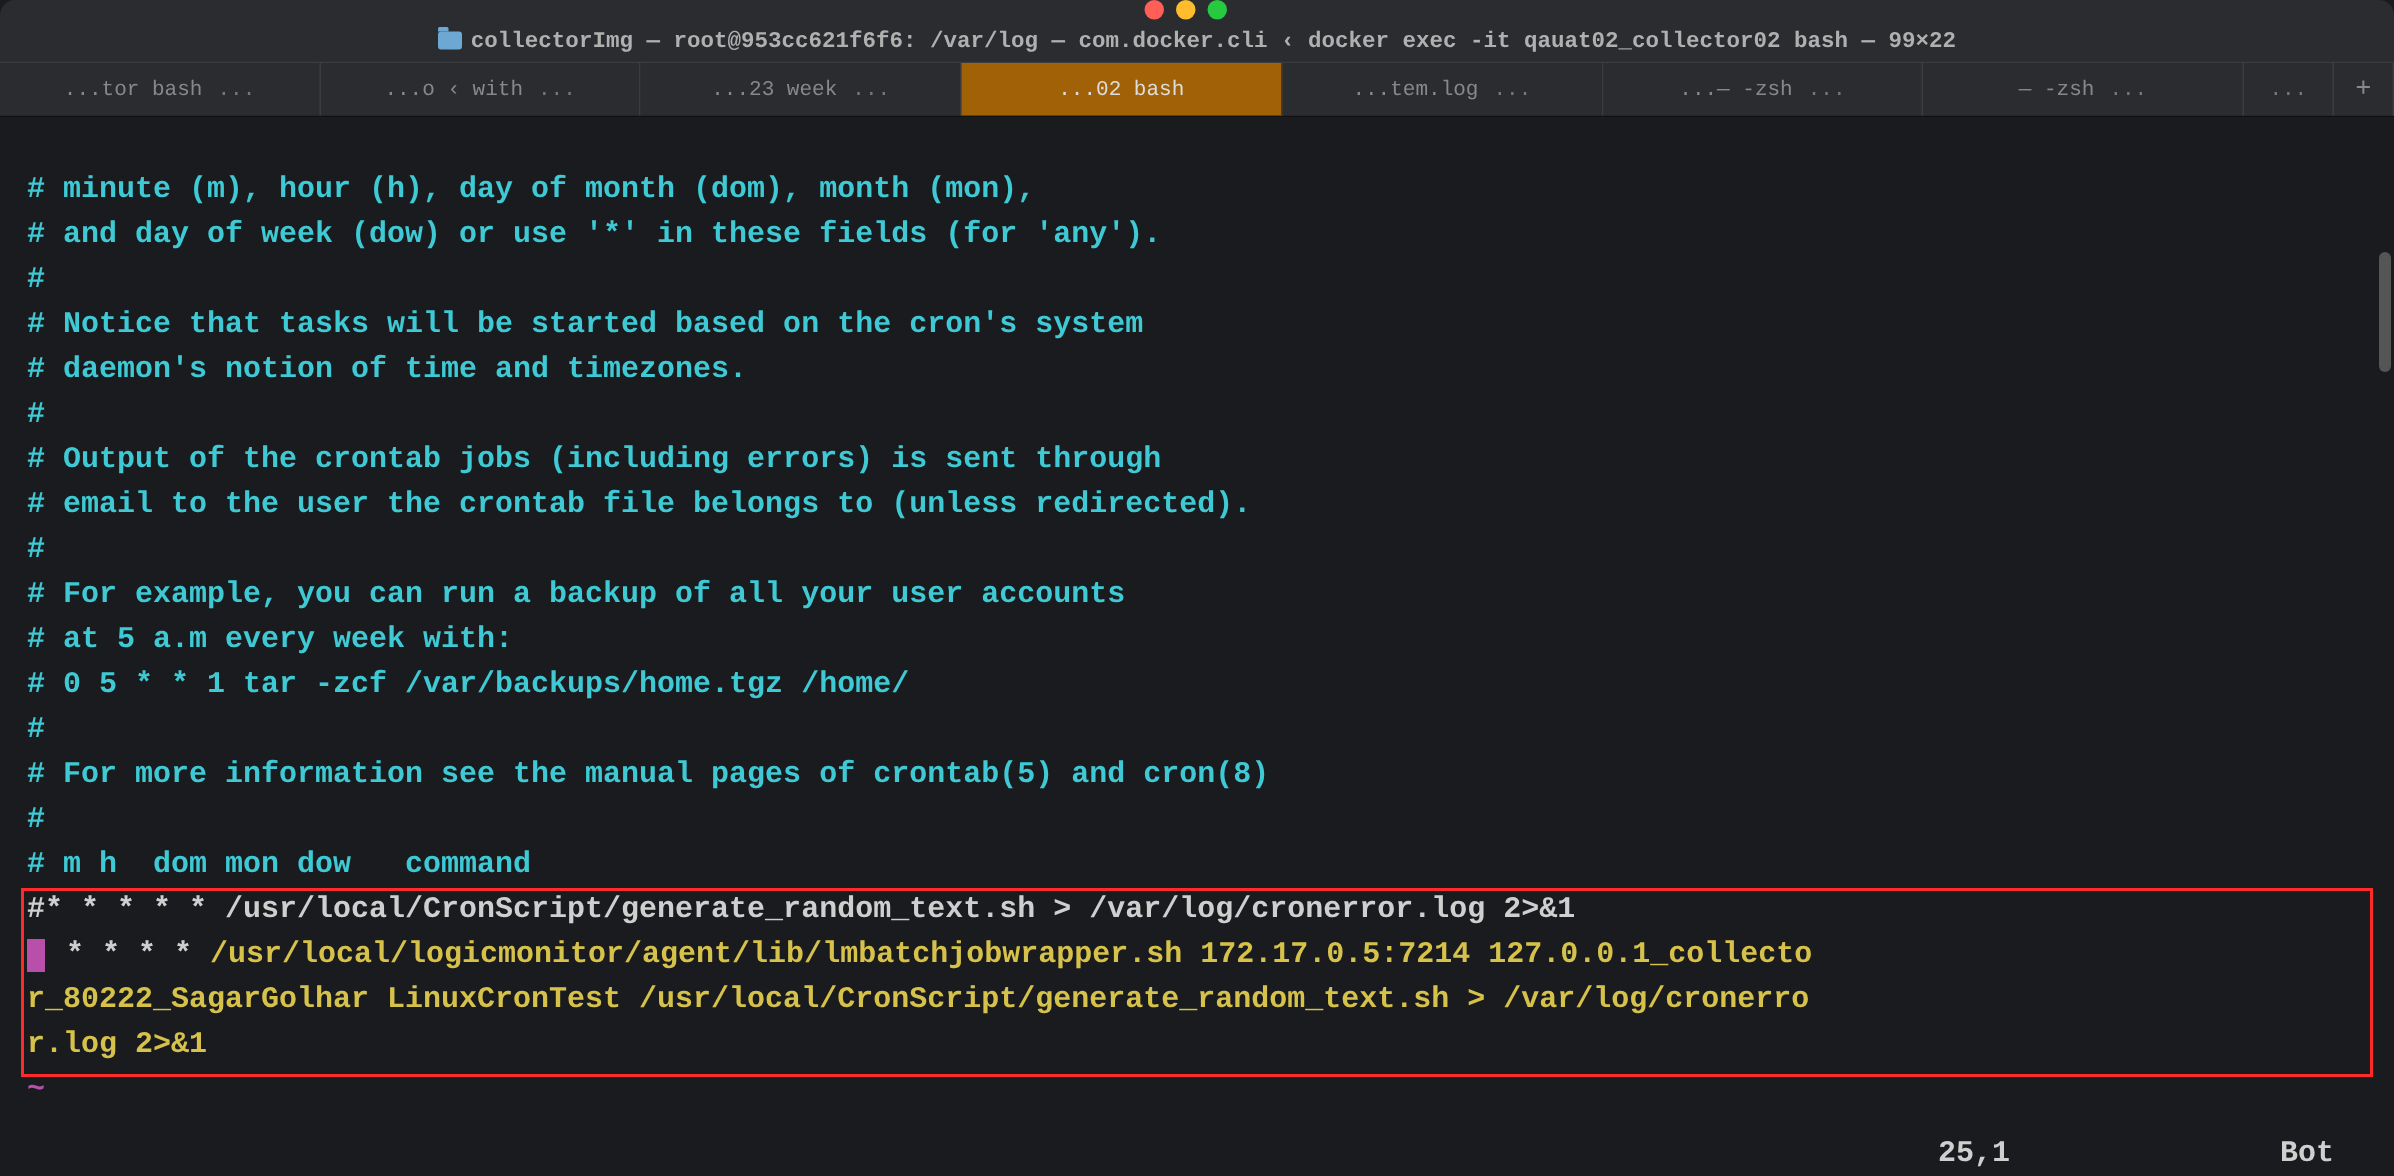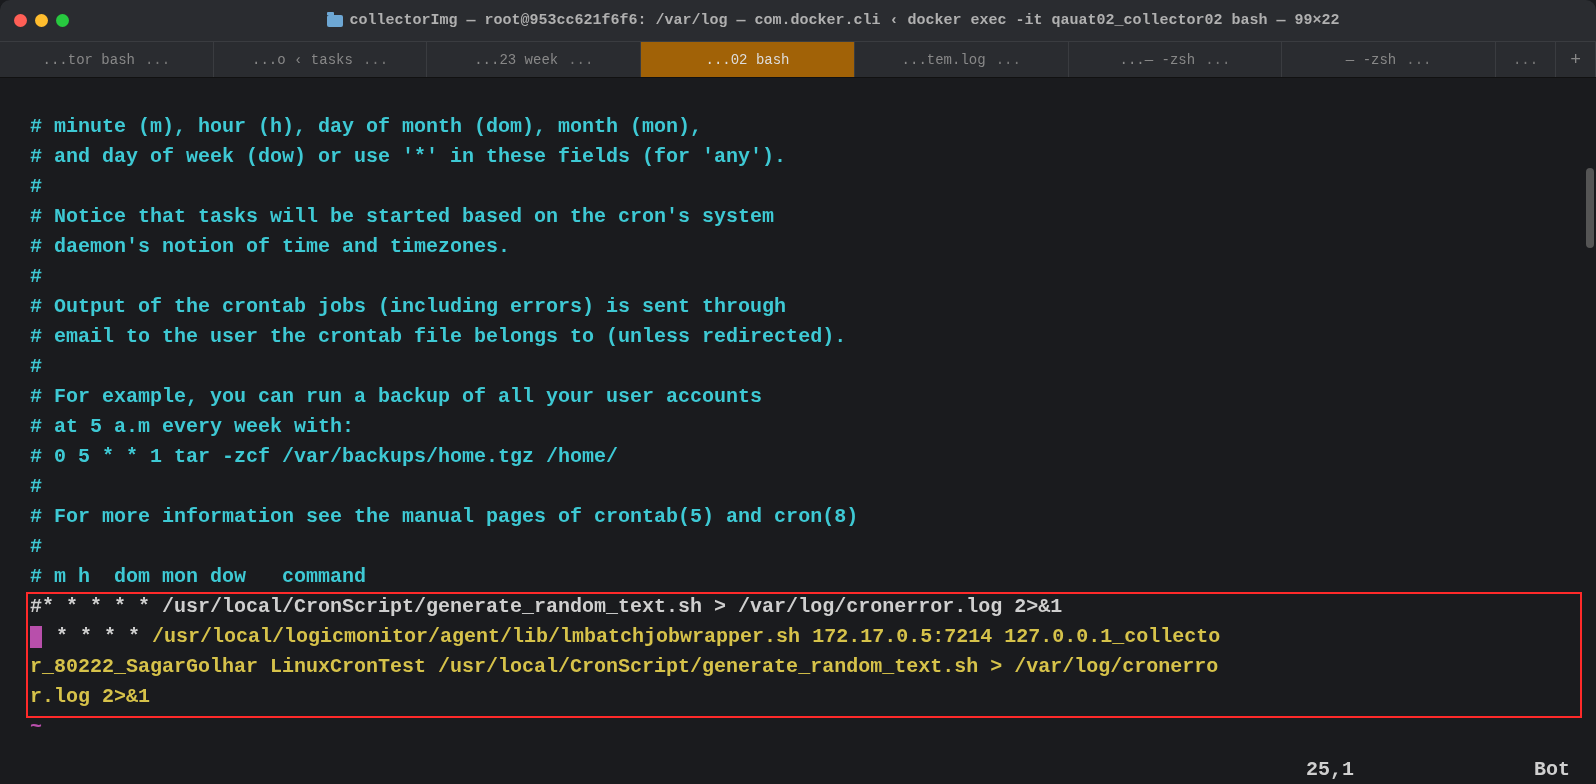--- a/index.html
+++ b/index.html
@@ -20,20 +20,21 @@
       border-radius: 10px 10px 0 0;
     }
     .titlebar {
       height: 42px;
       background: #2a2c30;
       display: flex;
       align-items: center;
       padding: 0 14px;
       border-radius: 10px 10px 0 0;
       border-bottom: 1px solid #3a3c40;
+      flex-direction: column;
     }
     .traffic-lights {
       display: flex;
       gap: 8px;
       margin-right: 16px;
     }
     .light { width: 13px; height: 13px; border-radius: 50%; }
     .light.red { background: #ff5f56; }
     .light.yellow { background: #ffbd2e; }
     .light.green { background: #27c93f; }
@@ -92,39 +93,38 @@
     .overflow-dots { color: #777; }
     .terminal {
       flex: 1;
       padding: 4px 8px 0 18px;
       font-size: 20px;
       line-height: 30px;
       font-weight: 700;
       white-space: pre;
       position: relative;
       overflow: hidden;
-      margin-left: 12px;
     }
     .comment { color: #3ec9d4; }
     .white { color: #cfcfcf; }
     .yellow { color: #d6c24a; }
     .tilde { color: #b84fab; }
     .highlight-box {
       border: 2px solid #ff2a2a;
       position: absolute;
       left: 14px;
       right: 14px;
       pointer-events: none;
     }
     .statusbar {
       height: 30px;
       display: flex;
       align-items: center;
       justify-content: flex-end;
-      padding: 0 26px;
+      padding: 0 40px;
       font-size: 20px;
       font-weight: 700;
       color: #cfcfcf;
       gap: 180px;
     }
     .scrollbar {
       position: absolute;
       right: 2px;
       top: 90px;
       width: 8px;
@@ -156,21 +156,21 @@
       <span>collectorImg — root@953cc621f6f6: /var/log — com.docker.cli ‹ docker exec -it qauat02_collector02 bash — 99×22</span>
     </div>
   </div>
 
   <div class="tabbar">
     <div class="tab">
       <span>...tor bash</span>
       <span class="overflow-dots">...</span>
     </div>
     <div class="tab">
-      <span>...o ‹ tasks</span>
+      <span>...o ‹ with</span>
       <span class="overflow-dots">...</span>
     </div>
     <div class="tab">
       <span>...23 week</span>
       <span class="overflow-dots">...</span>
     </div>
     <div class="tab active">
       <span>...02 bash</span>
     </div>
     <div class="tab">

